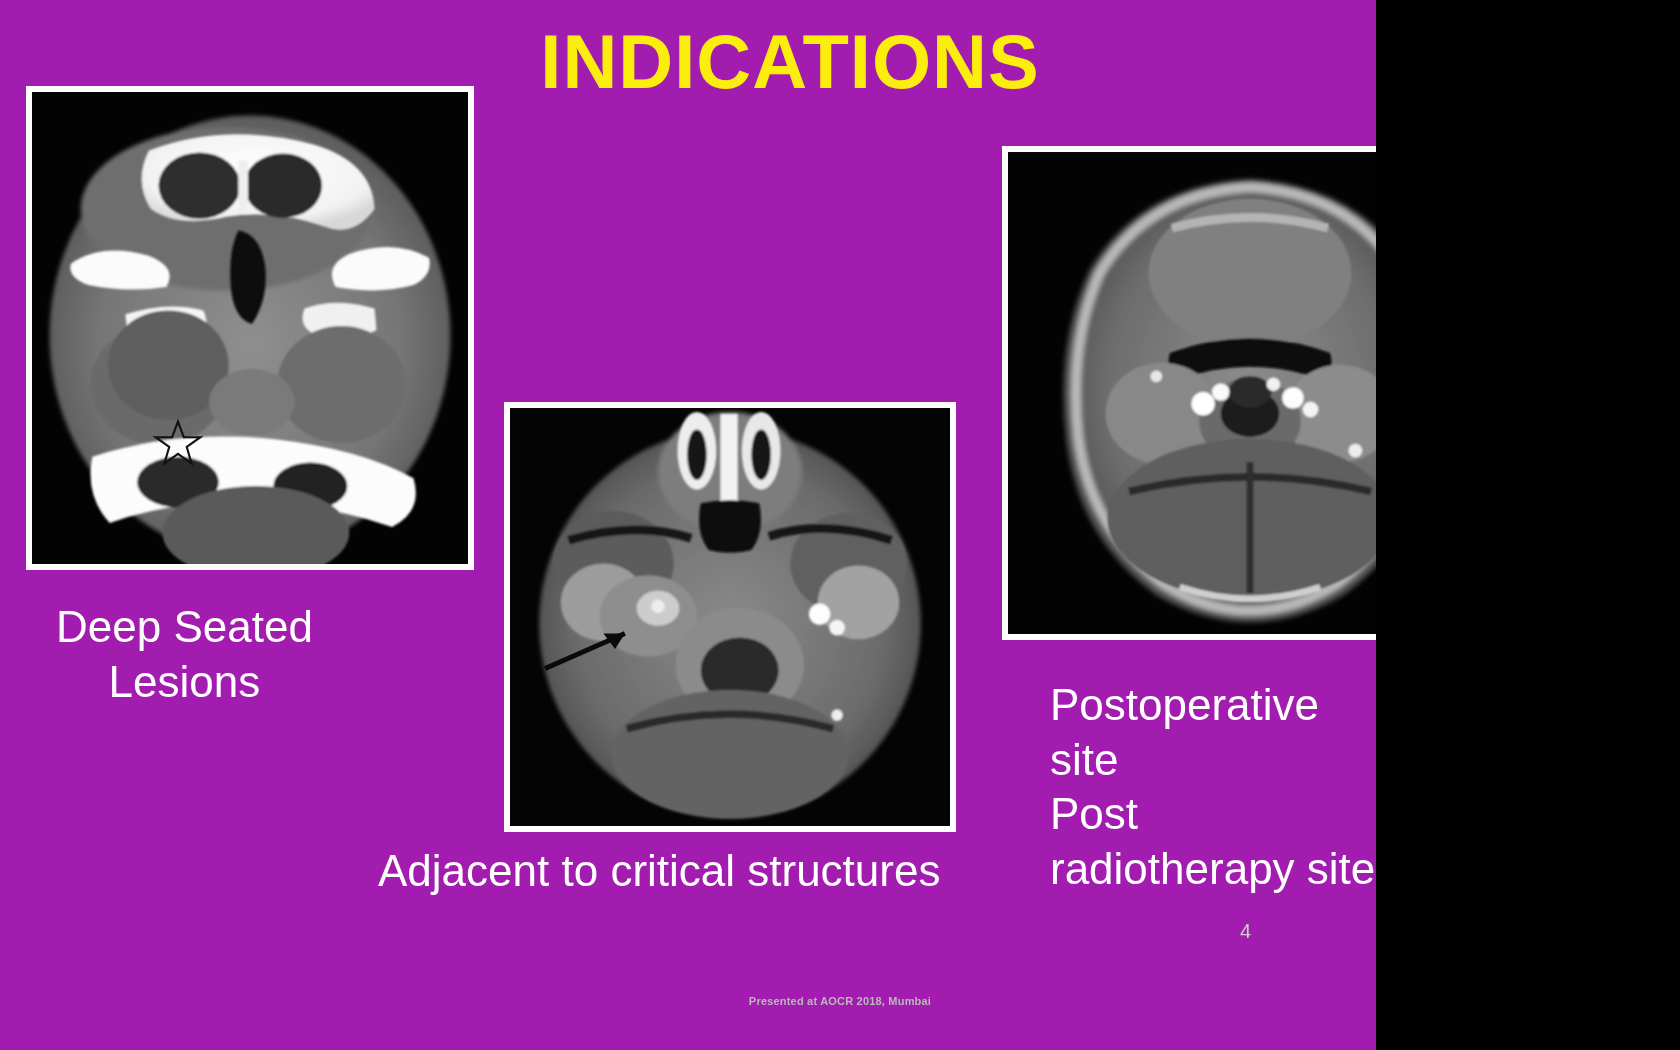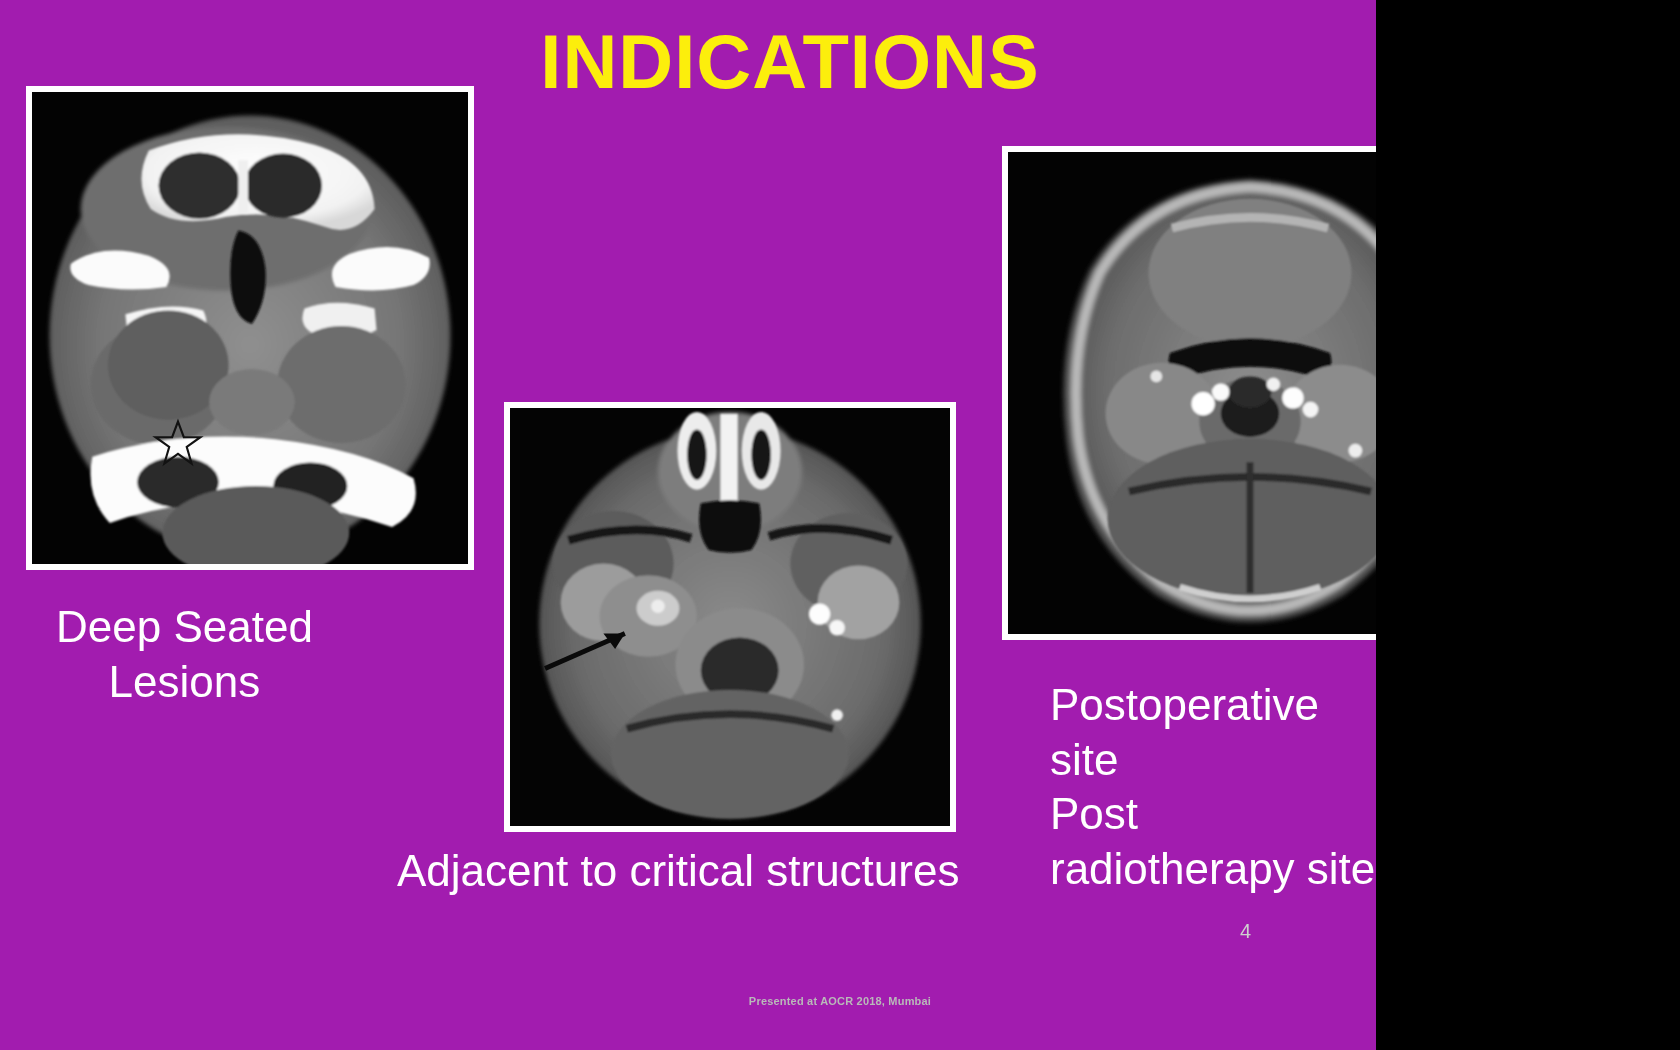--- a/index.html
+++ b/index.html
@@ -53,21 +53,21 @@
   .caption {
     position: absolute;
     color: #ffffff;
     font-family: "Liberation Sans", sans-serif;
     font-weight: normal;
     font-size: 44px;
     line-height: 1.24;
     white-space: pre-line;
   }
   #caption-left   { left: 56px;  top: 600px; text-align: center; }
-  #caption-bottom { left: 397px; top: 844px; }
+  #caption-bottom { left: 378px; top: 844px; }
   #caption-right  { left: 1006px; top: 678px; margin-left: 44px; }
 
   
   #footer-note {
     position: absolute;
     left: 0;
     top: 995px;
     width: 1680px;
     text-align: center;
     color: #b9b9b9;

